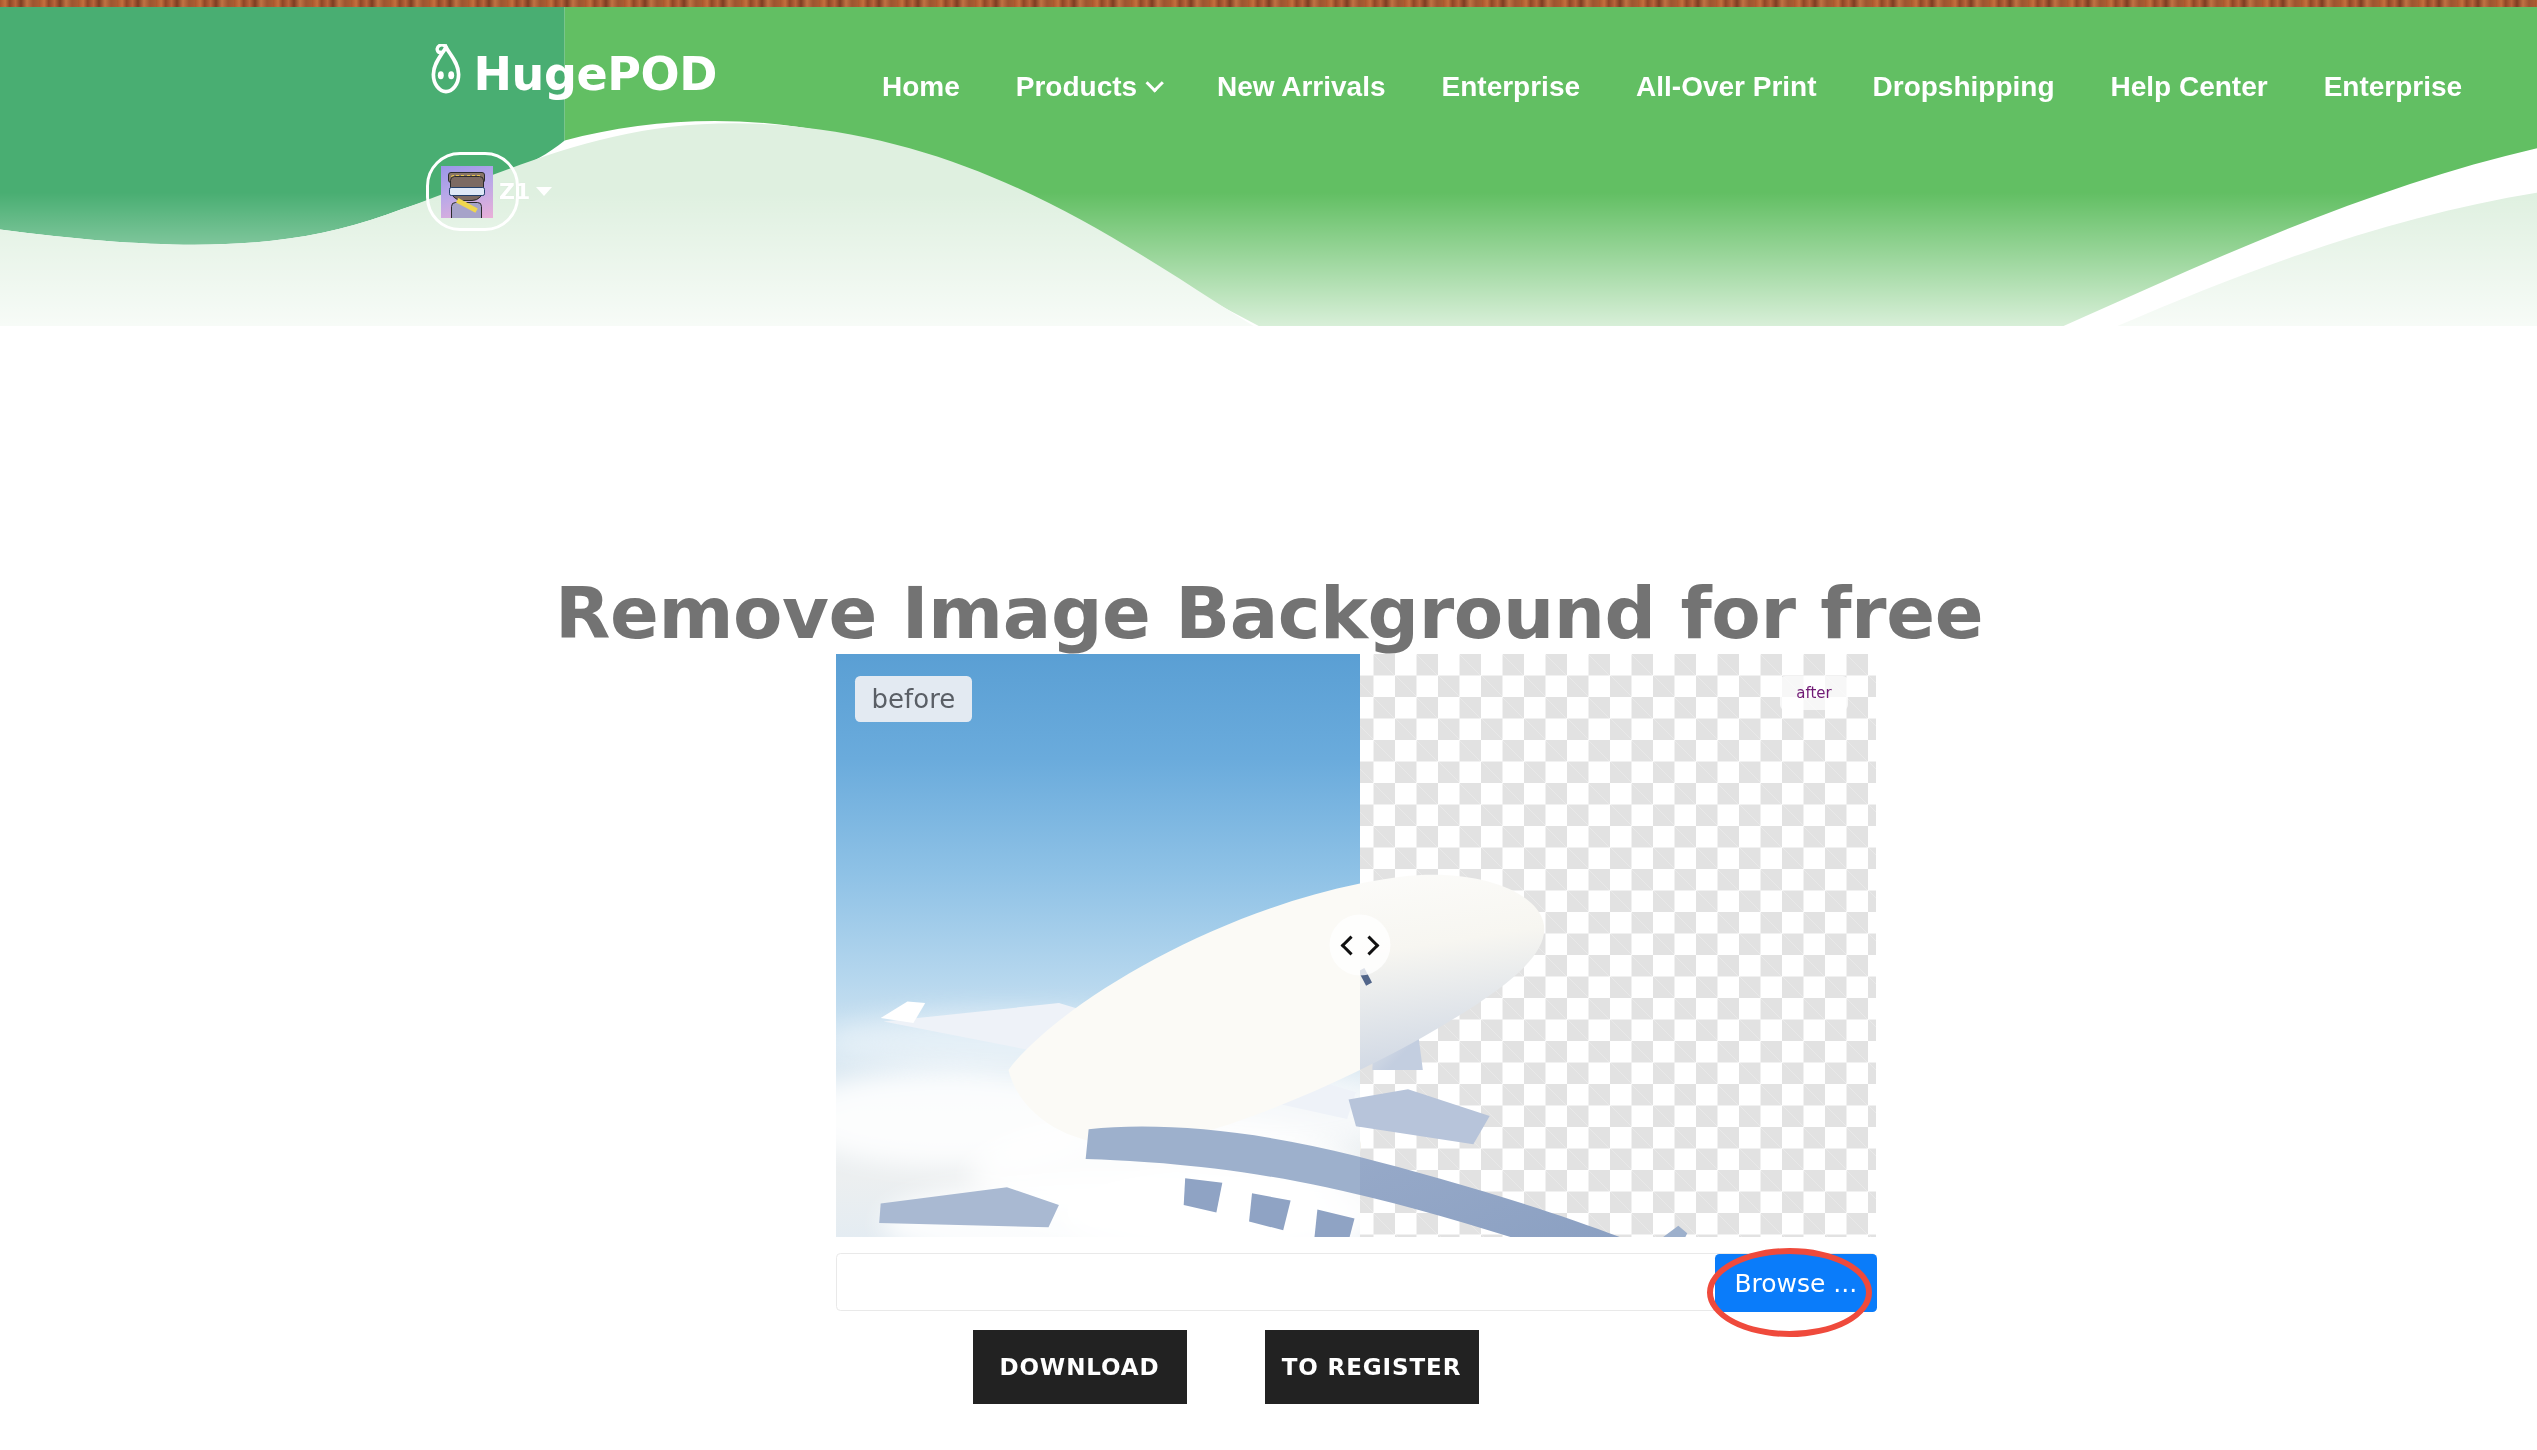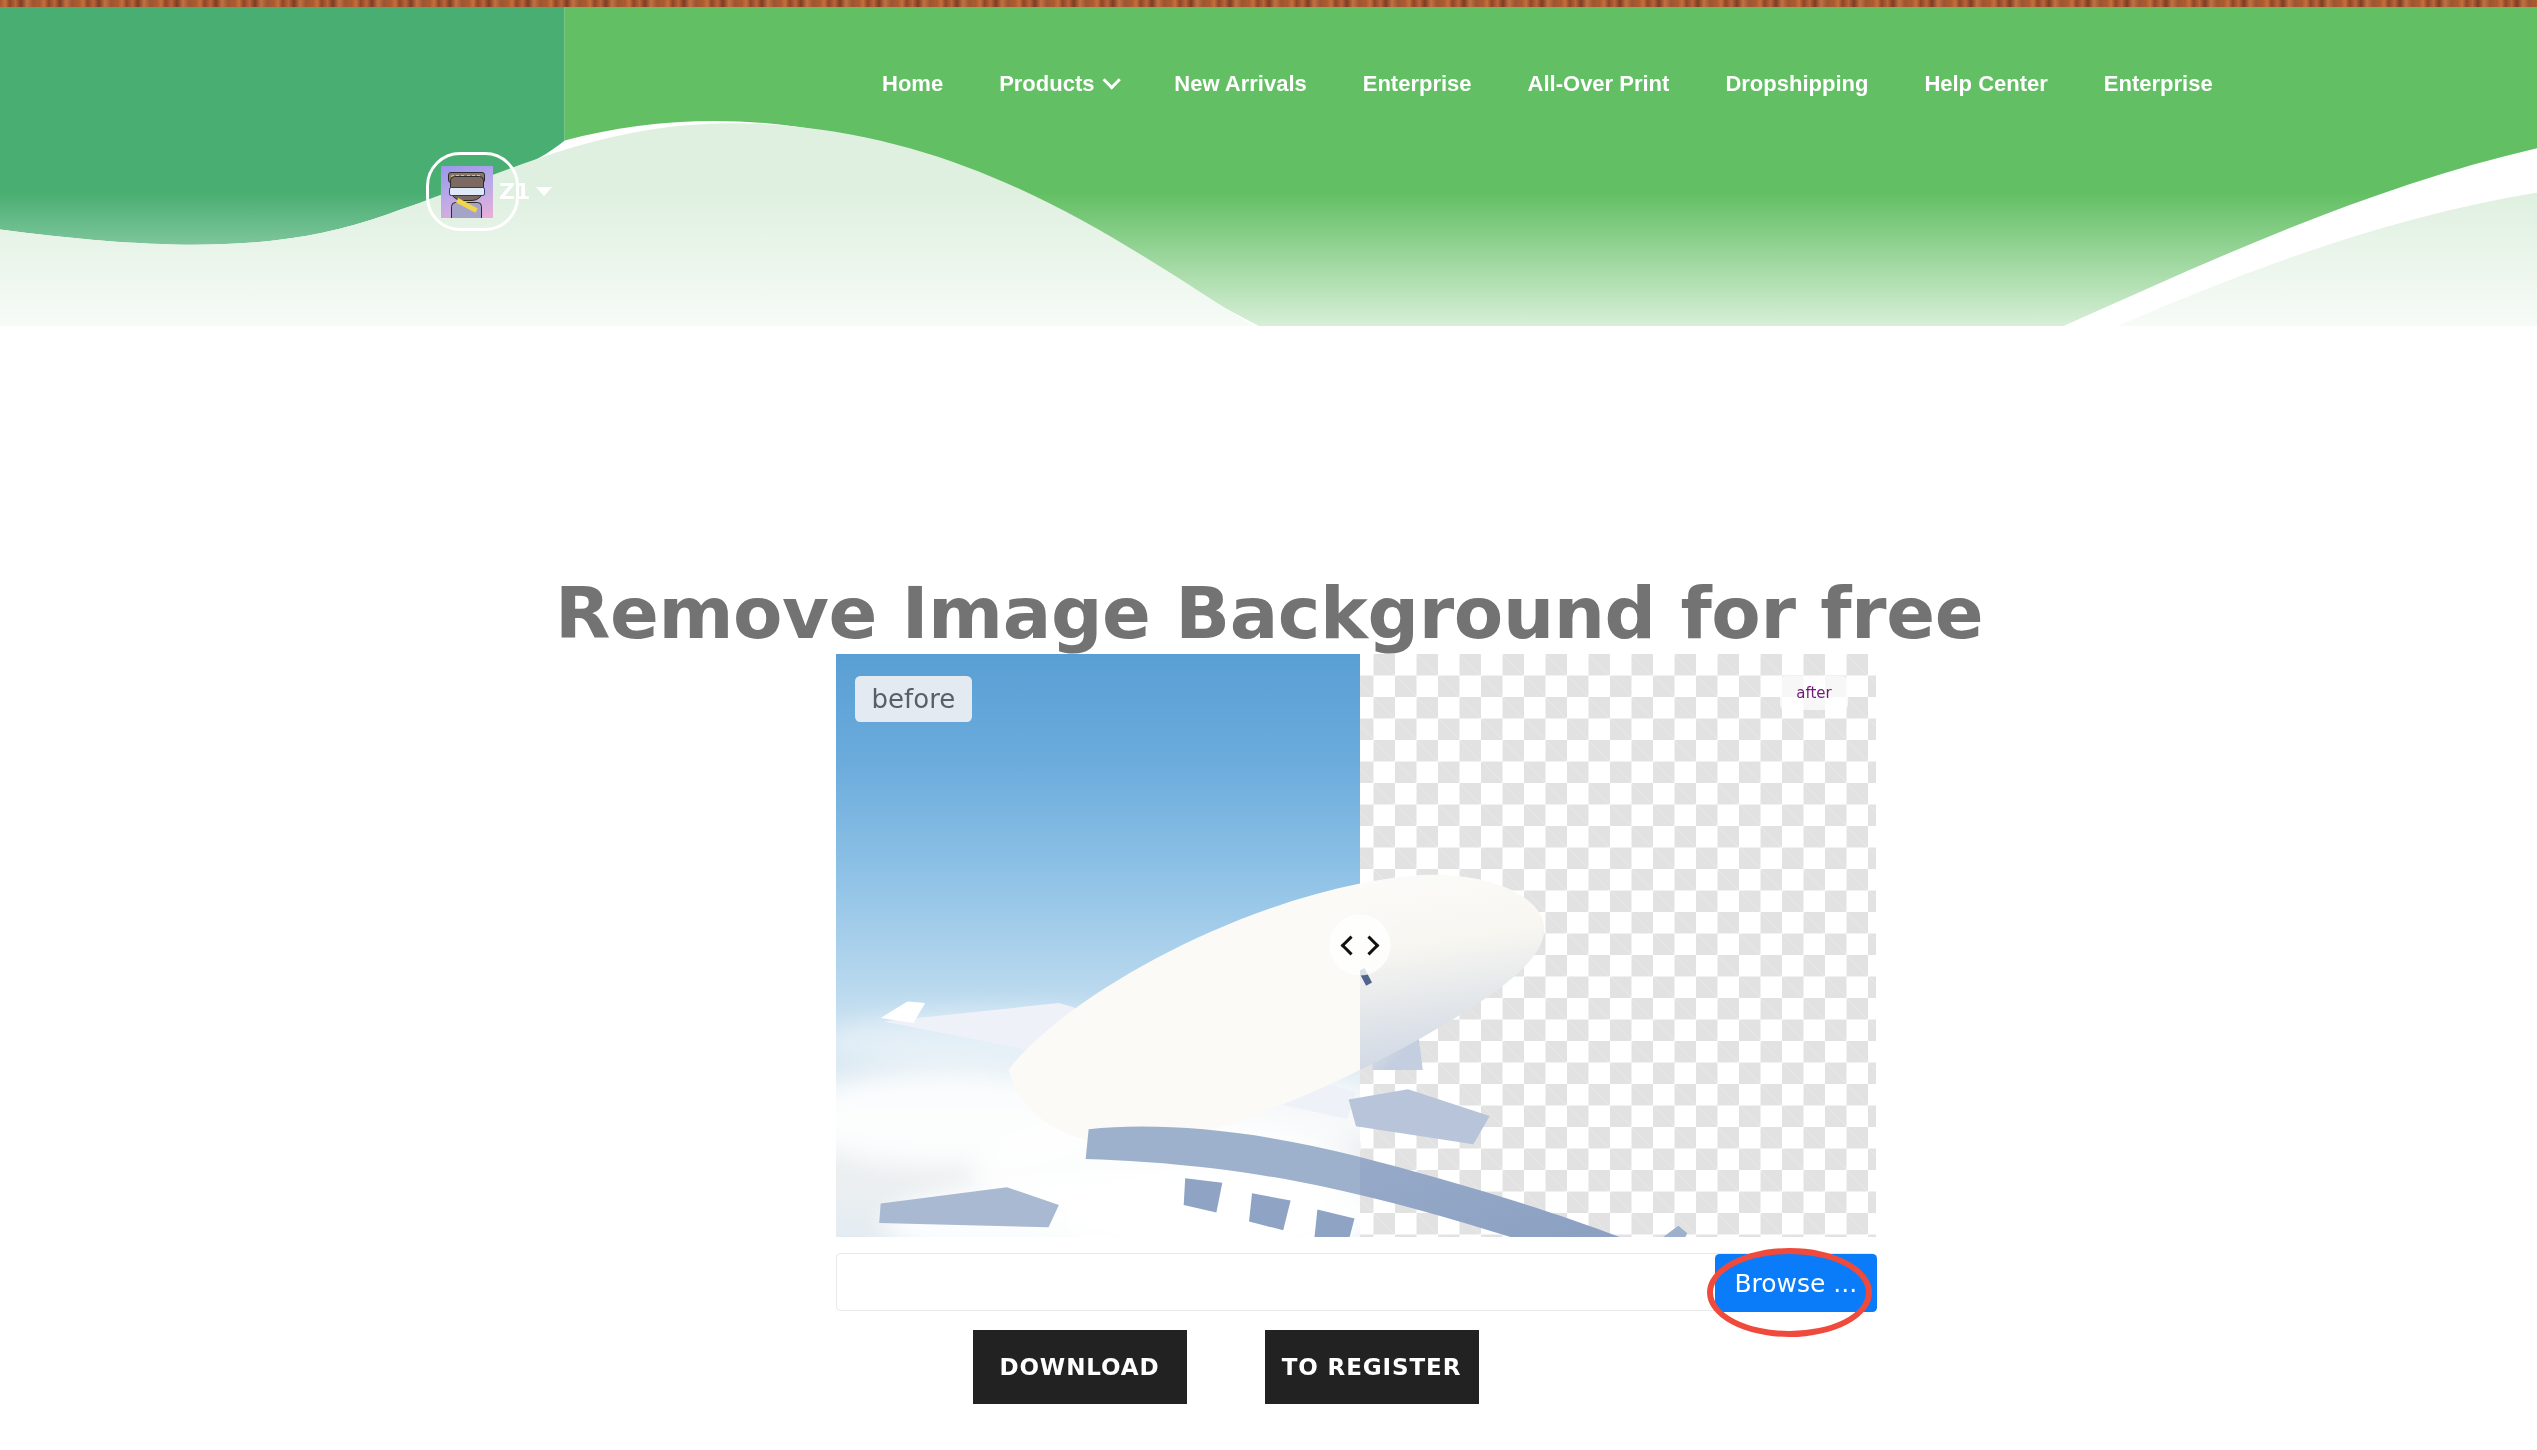--- a/index.html
+++ b/index.html
@@ -52,21 +52,21 @@
     line-height: 1;
     font-family: "DejaVu Sans", sans-serif;
   }
   #nav-links {
     position: absolute; left: 854px; top: 64px;
     display: flex; align-items: center;
     gap: 0px;
   }
   .nav-link {
     color: #ffffff;
-    font-size: 22px;
+    font-size: 28px;
     font-weight: 700;
     padding: 0 28px;
     white-space: nowrap;
     cursor: pointer;
     display: flex; align-items: center; gap: 10.4px;
     text-decoration: none;
   }
   .chev-down {
     display:inline-block;
     width: 13.4px; height: 13.4px;
@@ -329,20 +329,29 @@
              C1810,510 1980,600 2200,600
              C2430,600 2640,520 2850,430
              C3050,344 3230,280 3416,250
              L3416,430 L0,430 Z" fill="#dff0e0"></path>
     <rect x="0" y="250" width="3416" height="180" fill="url(#fadeWhite)" opacity="0.75"></rect>
   </svg>
 </div>
 
 <div id="nav-bar">
 
+  <div id="brand-logo">
+    <svg class="mark" viewBox="0 0 62 82">
+      <path d="M31 4 C26 14 14 25 14 41 C14 54 22 64 31 64 C40 64 48 54 48 41 C48 25 36 14 31 4 Z" fill="none" stroke="#ffffff" stroke-width="5"></path>
+      <path d="M31 4 C31 4 27 -1 22 2 C17 5 19 12 24 11" fill="none" stroke="#ffffff" stroke-width="4.5" stroke-linecap="round"></path>
+      <ellipse cx="24" cy="42" rx="4" ry="5.5" fill="#ffffff"></ellipse>
+      <ellipse cx="38" cy="42" rx="4" ry="5.5" fill="#ffffff"></ellipse>
+    </svg>
+    <span id="brand-text">HugePOD</span>
+  </div>
 
   <nav id="nav-links">
     <a class="nav-link">
       <span>Home</span>
     </a>
     <a class="nav-link">
       <span>Products</span>
       <i class="chev-down"></i>
     </a>
     <a class="nav-link">

